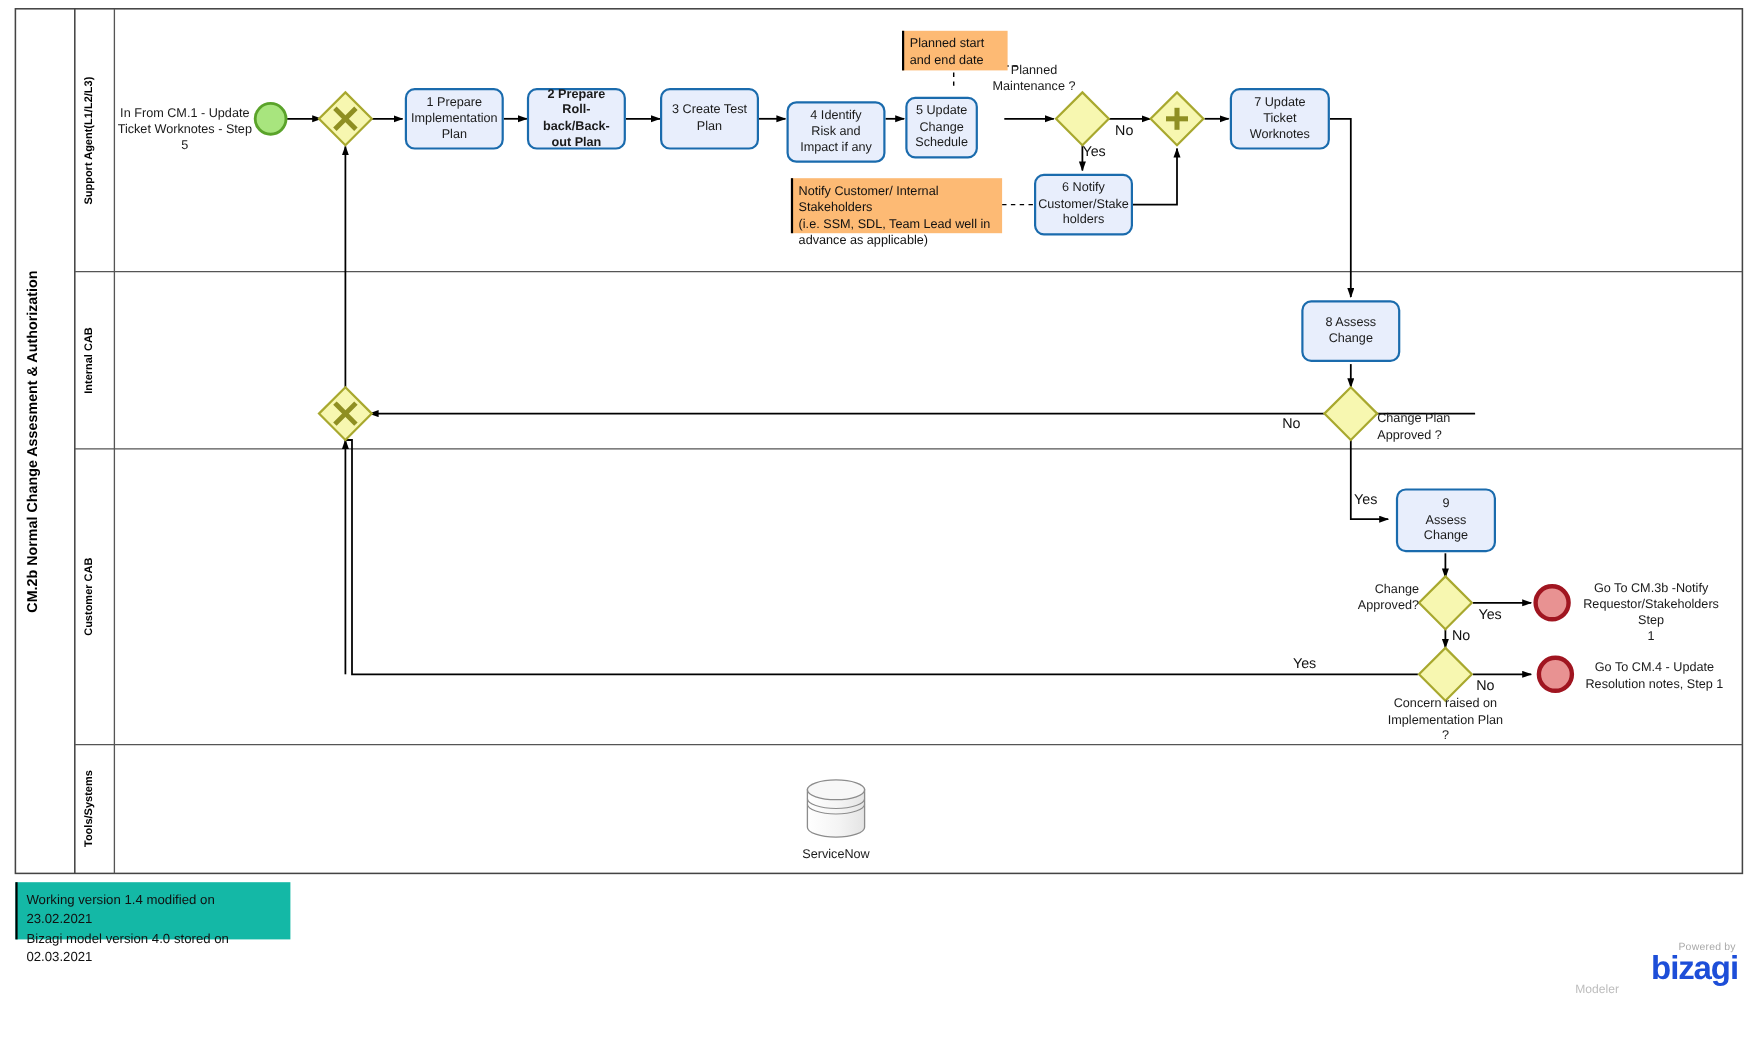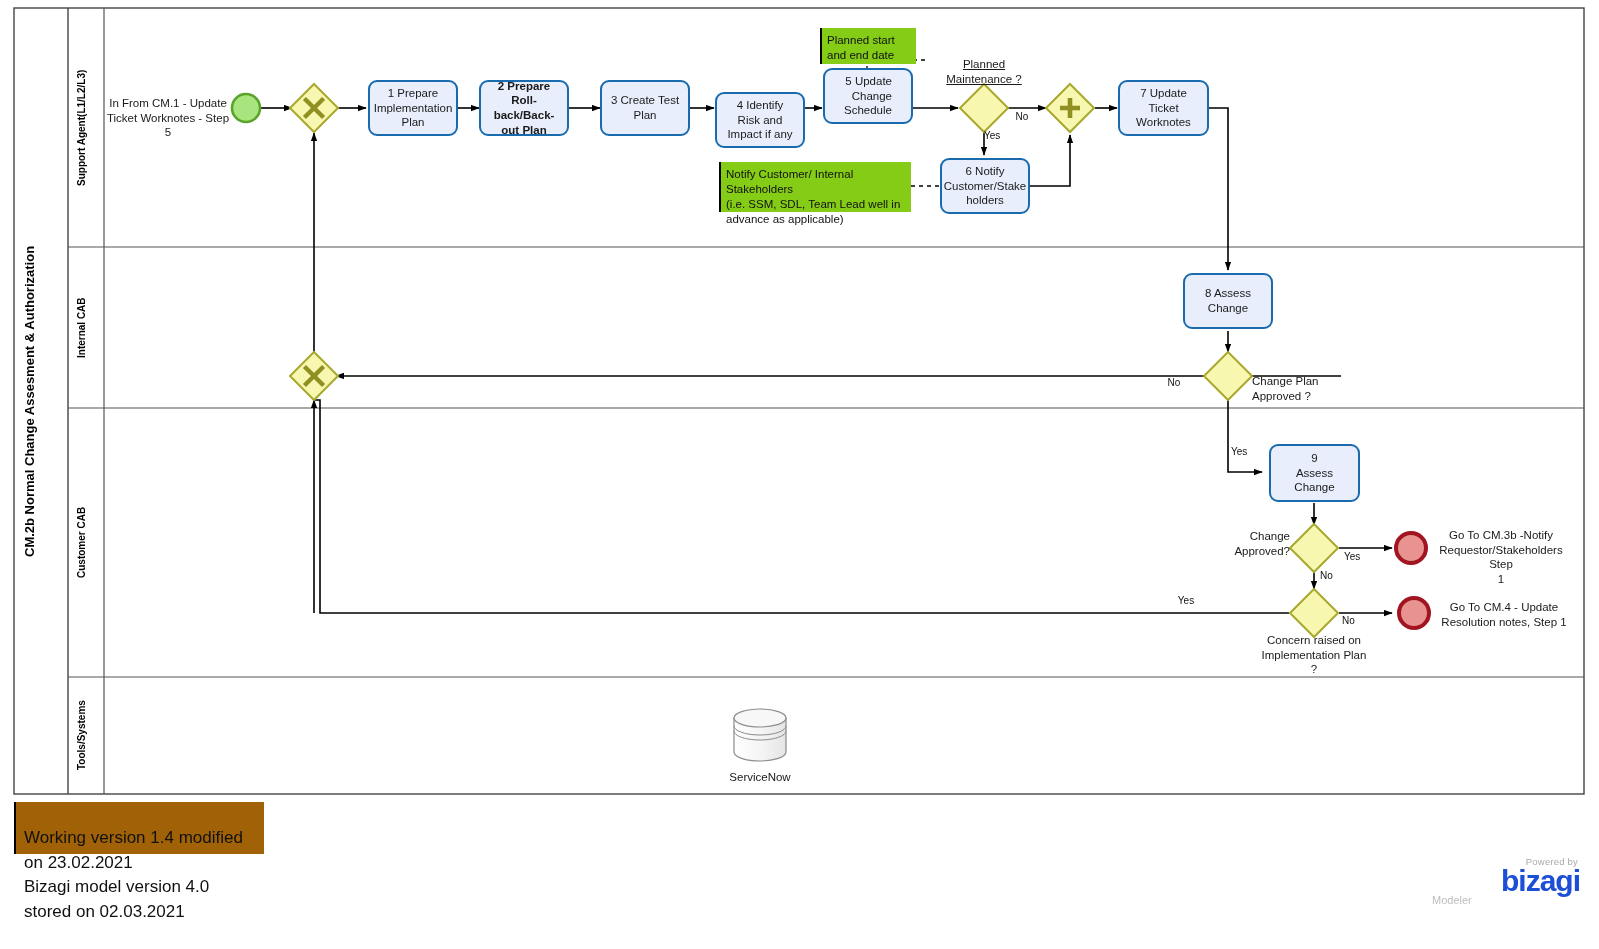--- a/index.html
+++ b/index.html
@@ -56,55 +56,55 @@
     text-align: center;
     font-size: 11.5px;
     color: #1a1a1a;
     line-height: 1.28;
     padding: 2px 4px;
     white-space: pre-line;
   }
   .annot {
     position: absolute;
     box-sizing: border-box;
-    background: #84cc16;
+    background: #fdba74;
     font-size: 11.5px;
     color: #111;
     line-height: 1.3;
     padding: 5px 7px;
     white-space: pre-line;
   }
   .annot-bar {
     position: absolute;
     background: #000;
   }
   .caption {
     position: absolute;
     font-size: 11.5px;
     color: #1a1a1a;
     line-height: 1.28;
     text-align: center;
     white-space: pre-line;
   }
   .flow-label {
     position: absolute;
-    font-size: 10px;
+    font-size: 13px;
     color: #111;
     line-height: 1.2;
     text-align: center;
     white-space: nowrap;
   }
   .footer-note {
     position: absolute;
     box-sizing: border-box;
-    background: #a16207;
-    font-size: 17px;
+    background: #14b8a6;
+    font-size: 12px;
     color: #111;
     line-height: 1.45;
-    padding: 24px 10px;
+    padding: 8px 10px;
     white-space: pre-line;
   }
   .brand {
     position: absolute;
     text-align: right;
   }
   .brand .powered {
     font-size: 9.5px;
     color: #a9a9a9;
     letter-spacing: .2px;
@@ -275,21 +275,21 @@
 Implementation
 Plan</div>
   <div class="task" style="left:479px; top:80px; width:90px; height:56px;font-weight:bold;">2 Prepare
 Roll-back/Back-
 out Plan</div>
   <div class="task" style="left:600px; top:80px; width:90px; height:56px;">3 Create Test
 Plan</div>
   <div class="task" style="left:715px; top:92px; width:90px; height:56px;">4 Identify
 Risk and
 Impact if any</div>
-  <div class="task" style="left:823px; top:68px; width:90px; height:56px;text-align:right;">5 Update
+  <div class="task" style="left:823px; top:88px; width:66px; height:56px;">5 Update
 Change
 Schedule</div>
   <div class="task" style="left:940px; top:158px; width:90px; height:56px;">6 Notify
 Customer/Stake
 holders</div>
   <div class="task" style="left:1118px; top:80px; width:91px; height:56px;">7 Update Ticket
 Worknotes</div>
   <div class="task" style="left:1183px; top:273px; width:90px; height:56px;">8 Assess
 Change</div>
   <div class="task" style="left:1269px; top:444px; width:91px; height:58px;">9
@@ -300,21 +300,21 @@
   <div class="annot-bar" style="left:820px; top:28px; width:2px; height:36px;"></div>
 
   <div class="annot" style="left:719px; top:162px; width:192px; height:50px;">Notify Customer/ Internal Stakeholders
 (i.e. SSM, SDL, Team Lead well in
 advance as applicable)</div>
   <div class="annot-bar" style="left:719px; top:162px; width:2px; height:50px;"></div>
 
   <div class="caption" style="left:103px; top:96px; width:130px;">In From CM.1 - Update
 Ticket Worknotes - Step 5</div>
 
-  <div class="caption" style="left:924px; top:57px; width:120px;text-decoration:underline;">Planned
+  <div class="caption" style="left:880px; top:57px; width:120px;">Planned
 Maintenance ?</div>
 
   <div class="caption" style="left:1252px; top:358px; width:110px; text-align:left;margin-top:16px;">Change Plan
 Approved ?</div>
 
   <div class="caption" style="left:1218px; top:529px; width:72px; text-align:right;">Change
 Approved?</div>
 
   <div class="caption" style="left:1244px; top:633px; width:140px;">Concern raised on
 Implementation Plan

